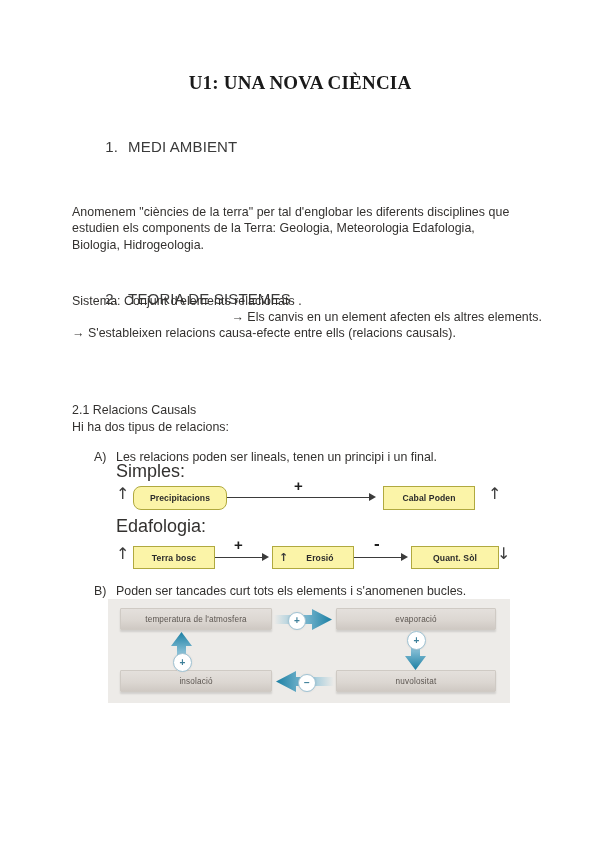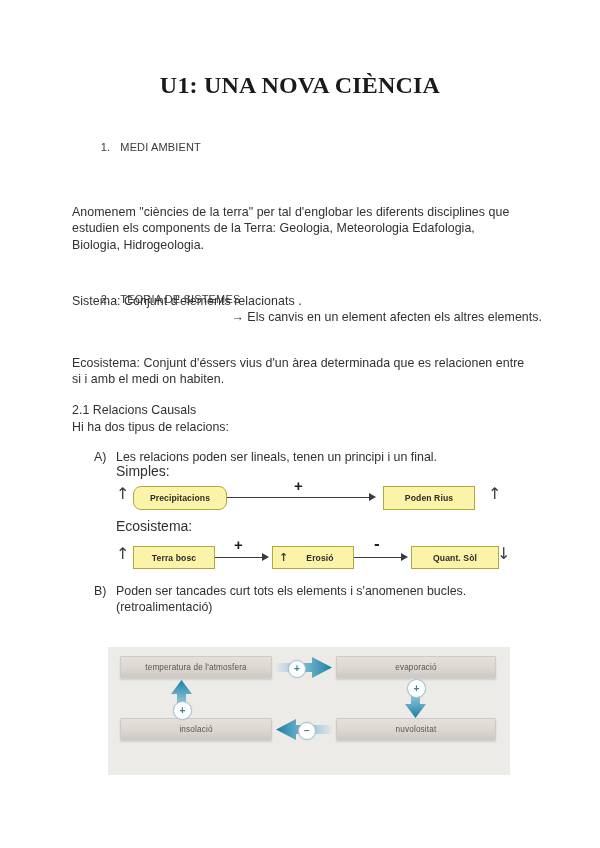--- a/index.html
+++ b/index.html
@@ -27,36 +27,36 @@
 
   
   .doc-title {
     position: absolute;
     left: 0;
     top: 72px;
     width: 600px;
     text-align: center;
     font-family: "Liberation Serif", serif;
     font-weight: bold;
-    font-size: 24px;
+    font-size: 19px;
     letter-spacing: 0.2px;
     color: #1a1a1a;
   }
 
   
   .block {
     position: absolute;
     font-size: 12.4px;
     line-height: 16.4px;
     color: #33312f;
     letter-spacing: 0.05px;
   }
   .heading-num {
     position: absolute;
-    font-size: 11px;
+    font-size: 15px;
     line-height: 18px;
     color: #3a3a3a;
     letter-spacing: 0.15px;
     white-space: pre;
   }
 
   
   .item-letter {
     position: absolute;
     font-size: 12.4px;
@@ -68,21 +68,21 @@
     left: 0; top: 0;
     width: 22px;
   }
   .item-letter .txt {
     display: block;
     margin-left: 22px;
   }
 
   .sublabel {
     position: absolute;
-    font-size: 14px;
+    font-size: 18px;
     line-height: 16.4px;
     color: #33312f;
   }
 
   
   .ybox {
     position: absolute;
     background: #fbf4a8;
     border: 1.2px solid #b0a93f;
     box-sizing: border-box;
@@ -182,47 +182,47 @@
 
 
   <div class="block" style="left:72px; top:204px; width:440px;">Anomenem "ciències de la terra" per tal d'englobar les diferents disciplines que estudien els components de la Terra: Geologia, Meteorologia Edafologia, Biologia, Hidrogeologia.</div>
 
   <div class="heading-num" style="left:88px; top:272px;">
     <span>2.</span><span style="display:inline-block;width:10px;"></span><span>TEORIA DE SISTEMES</span>
   </div>
 
   <div class="block" style="left:72px; top:293px; width:470px;">Sistema: Conjunt d'elements relacionats .</div>
   <div class="block" style="left:72px; top:309px; width:470px;text-align:right;">→ Els canvis en un element afecten els altres elements.</div>
-  <div class="block" style="left:72px; top:355px; width:455px;">Ecosistema: Conjunt d'éssers vius d'un àrea determinada que es relacionen entre si i amb el medi on habiten.</div>
+  <div class="block" style="left:72px; top:325px; width:470px;">→ S'estableixen relacions causa-efecte entre ells (relacions causals).</div>
 
   <div class="block" style="left:72px; top:402px; width:300px;">2.1 Relacions Causals</div>
   <div class="block" style="left:72px; top:419px; width:300px;">Hi ha dos tipus de relacions:</div>
 
   <div class="item-letter" style="left:94px; top:449px; width:420px;">
     <span class="lbl">A)</span>
     <span class="txt">Les relacions poden ser lineals, tenen un principi i un final.</span>
   </div>
 
   <div class="sublabel" style="left:116px; top:463px;">Simples:</div>
 
   <div>
     <div class="trend" style="left:116px; top:486px;">↑</div>
 
     <div class="ybox" style="left:133px; top:486px; width:94px; height:24px;border-radius:8px;">Precipitacions</div>
 
     <div class="hline" style="left:227px; top:497px; width:145px;"></div>
     <div class="arrowhead" style="left:369px; top:493px;"></div>
     <div class="sign" style="left:294px; top:478px;">+</div>
 
-    <div class="ybox" style="left:383px; top:486px; width:92px; height:24px;">Poden Rius</div>
+    <div class="ybox" style="left:383px; top:486px; width:92px; height:24px;">Cabal Poden</div>
 
     <div class="trend" style="left:488px; top:486px;">↑</div>
   </div>
 
-  <div class="sublabel" style="left:116px; top:518px;">Ecosistema:</div>
+  <div class="sublabel" style="left:116px; top:518px;">Edafologia:</div>
 
   <div>
     <div class="trend" style="left:116px; top:546px;">↑</div>
 
     <div class="ybox" style="left:133px; top:546px; width:82px; height:23px;">Terra bosc</div>
 
     <div class="hline" style="left:215px; top:557px; width:50px;"></div>
     <div class="arrowhead" style="left:262px; top:553px;"></div>
     <div class="sign" style="left:234px; top:537px;">+</div>
 
@@ -238,21 +238,21 @@
     <div class="ybox" style="left:411px; top:546px; width:88px; height:23px;">Quant. Sòl</div>
 
     <div class="trend" style="left:497px; top:546px;">↓</div>
   </div>
 
   <div class="item-letter" style="left:94px; top:583px; width:420px;">
     <span class="lbl">B)</span>
     <span class="txt">Poden ser tancades curt tots els elements i s'anomenen bucles. (retroalimentació)</span>
   </div>
 
-  <div class="loop" style="left:108px; top:647px; width:402px; height:128px;">
+  <div class="loop" style="left:108px; top:599px; width:402px; height:104px;">
 
     <div class="gbox" style="left:12px; top:9px; width:152px; height:22px;">temperatura de l'atmosfera</div>
     <div class="gbox" style="left:228px; top:9px; width:160px; height:22px;">evaporació</div>
     <div class="gbox" style="left:12px; top:71px; width:152px; height:22px;">insolació</div>
     <div class="gbox" style="left:228px; top:71px; width:160px; height:22px;">nuvolositat</div>
 
     <svg class="loop-arrow" style="left:164px; top:9px;" width="64" height="23" viewBox="0 0 64 23">
       <defs>
         <linearGradient id="gradR" x1="0" y1="0" x2="1" y2="0">
           <stop offset="0%" stop-color="#edebe8"></stop>

